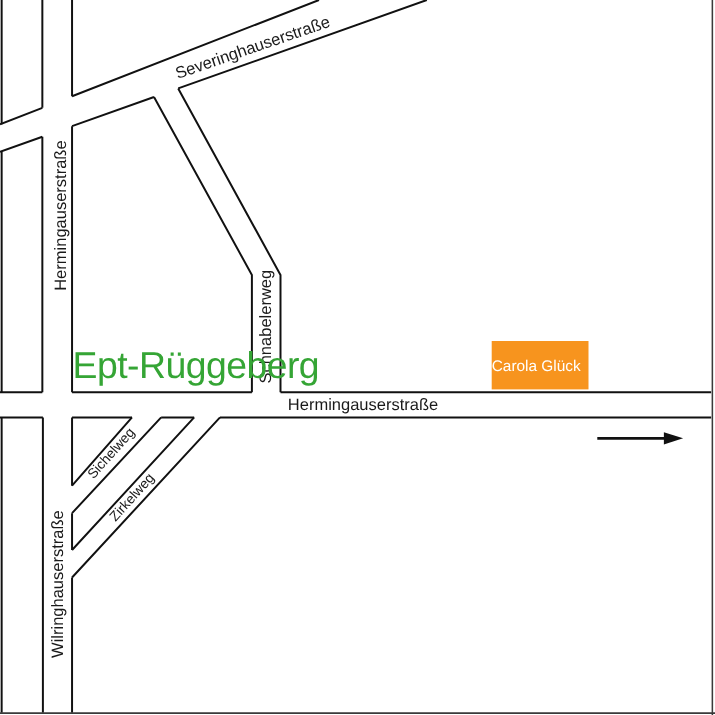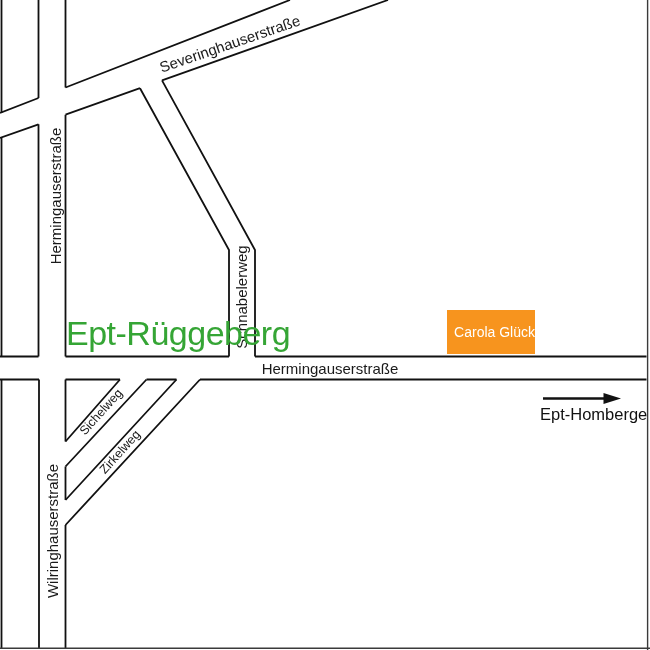--- a/index.html
+++ b/index.html
@@ -18,21 +18,21 @@
   .lbl-schnabeler{left:167px;top:289px;width:150px;height:16px;line-height:16px;}
   .lbl-wilringhauser{left:-22px;top:523px;width:150px;height:16px;line-height:16px;}
   .lbl-rueggeberger{left:250px;top:361px;width:160px;height:16px;line-height:16px;}
   .lbl-sichel{left:60px;top:405px;width:82px;height:14px;line-height:14px;font-size:12.5px;
       transform:rotate(-48deg);transform-origin:center center;}
   .lbl-zirkel{left:79px;top:445px;width:82px;height:14px;line-height:14px;font-size:12.5px;
       transform:rotate(-48deg);transform-origin:center center;}
   .lbl-place{left:66px;top:314px;font-size:34px;letter-spacing:-0.5px;color:#35a535;}
   .marker{
     position:absolute;left:447px;top:310px;width:88px;height:44px;background:#f7941e;
-    color:#ffffff;font-size:14px;display:flex;align-items:center;justify-content:flex-end;
+    color:#ffffff;font-size:14px;display:flex;align-items:center;justify-content:flex-start;
   }
   .lbl-homberge{left:540px;top:405px;font-size:16.5px;color:#111;}
 </style>
 </head>
 <body>
 
 <div id="stage">
 
   <svg id="roads" width="650" height="650" viewBox="0 0 650 650">
     <g stroke="#111111" stroke-width="1.8" fill="none" stroke-linecap="butt">
@@ -76,15 +76,14 @@
   <div class="lbl lbl-zirkel center">Zirkelweg</div>
 
   <div class="lbl street rot90 lbl-wilringhauser center">Wilringhauserstraße</div>
 
   <div class="lbl lbl-place">Ept-Rüggeberg</div>
 
   <div class="marker">
     <span>Carola Glück</span>
   </div>
 
-  <div class="lbl lbl-homberge">Ept-Homberge</div>
 
 </div>
 
 </body></html>

